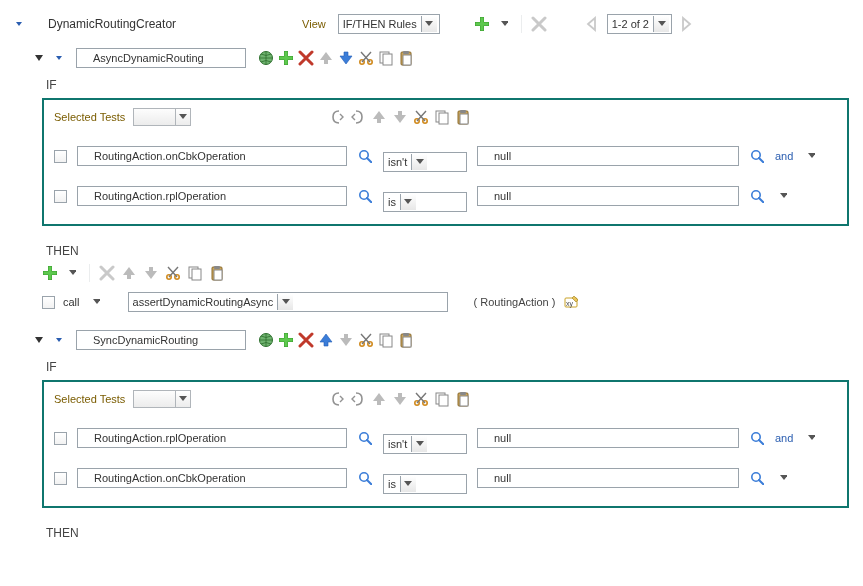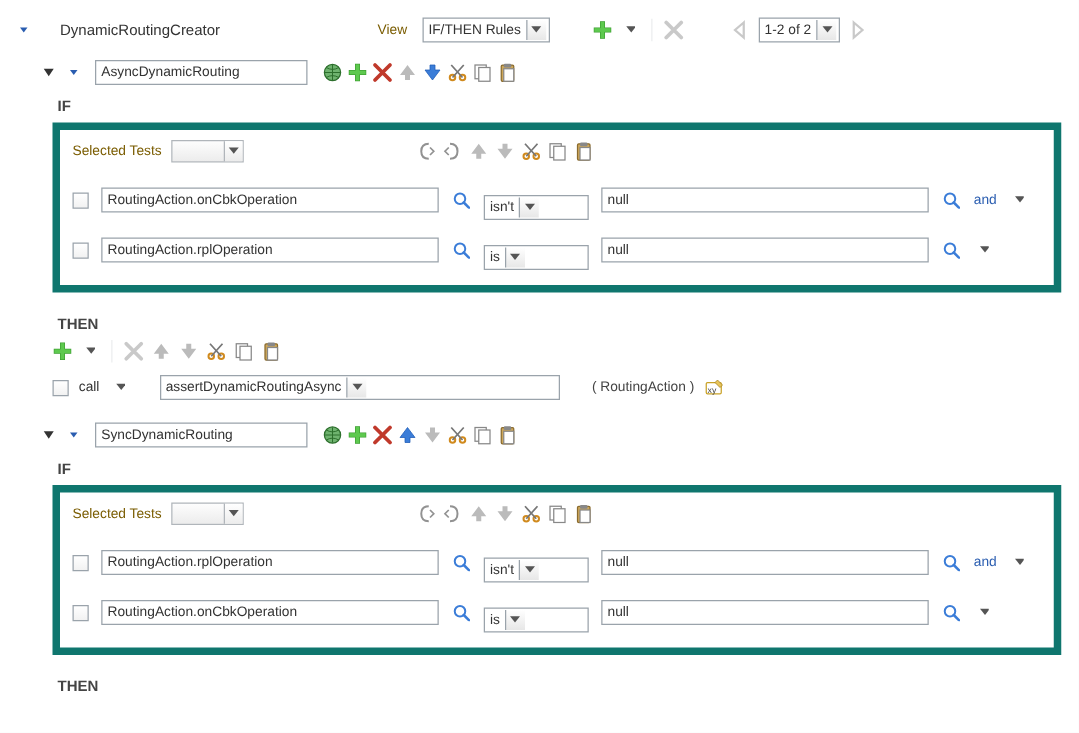--- a/index.html
+++ b/index.html
@@ -13,29 +13,29 @@
 .sel { border:1px solid #9aa3ab; background:#fff; height:20px; font-size:11px; display:inline-flex; align-items:center; padding:1px 2px 1px 4px; gap:4px;}
 .sel .dd { width:16px; height:16px; border-left:1px solid #9aa3ab; display:flex; align-items:center; justify-content:center; background:linear-gradient(#fff,#e7e7e7);}
 .ico { width:16px; height:16px; display:inline-flex; align-items:center; justify-content:center; }
 .tbar { display:flex; align-items:center; gap:6px; }
 .sep { width:1px; height:18px; background:#9aa3ab33; margin:0 3px;}
 .nav-grp { display:flex; align-items:center; gap:6px; margin-left:30px;}
 .subpanel { padding-left:18px; }
 .rule-hdr { display:flex; align-items:center; gap:8px; padding:4px 0 6px; }
 .rule-hdr .txtfield { width:170px; }
 .rule-hdr-tbar { display:flex; align-items:center; gap:4px; margin-left:4px;}
-.section-lbl { font-weight:bold; color:#444; padding:4px 0 0 14px; font-size:12px;}
-.block { border:6px solid #0f766e; background:#fff; margin:6px 0 14px 10px; padding:8px 10px; }
+.section-lbl { font-weight:normal; color:#444; padding:4px 0 0 14px; font-size:12px;}
+.block { border:2px solid #0f766e; background:#fff; margin:6px 0 14px 10px; padding:8px 10px; }
 .block-hdr { display:flex; align-items:center; gap:8px; padding-bottom:10px; color:#7a5c00;}
 .block-hdr .dd-box { width:58px; height:18px; border:1px solid #b0b5ba; background:linear-gradient(#fdfdfd,#ececec); display:inline-flex; align-items:center; padding-left:4px; position:relative;}
 .block-hdr .dd-box .ddc { position:absolute; right:0; top:0; bottom:0; width:15px; border-left:1px solid #b0b5ba; display:flex; align-items:center; justify-content:center; background:linear-gradient(#fff,#ececec);}
 .mini-tbar { display:flex; align-items:center; gap:5px; margin-left:130px;}
 .row { display:flex; align-items:center; gap:10px; padding:4px 0;}
 .chk { width:13px; height:13px; border:1px solid #9aa3ab; background:linear-gradient(#fff,#f2f2f2); }
-.txtfield { height:20px; border:1px solid #9aa3ab; background:#fff; padding:2px 4px; font-size:11px; display:flex; align-items:center; }
+.txtfield { height:20px; border:1px solid #9aa3ab; background:#fff; padding:2px 16px; font-size:11px; display:flex; align-items:center; }
 .field-wide { width:270px; }
 .op-sel { width:84px;margin-top:12px; }
 .val-field { width:262px; }
 .and-lnk { color:#2a5db0; font-size:11px; cursor:pointer; }
 .then-tbar { display:flex; align-items:center; gap:6px; padding:6px 0 8px 10px;}
 .call-row { display:flex; align-items:center; gap:8px; padding:2px 0 14px 10px;}
 .call-sel { width:320px; }
 .paren { color:#444; }
 svg { display:block; }
 .mag svg { width:14px; height:14px; }

